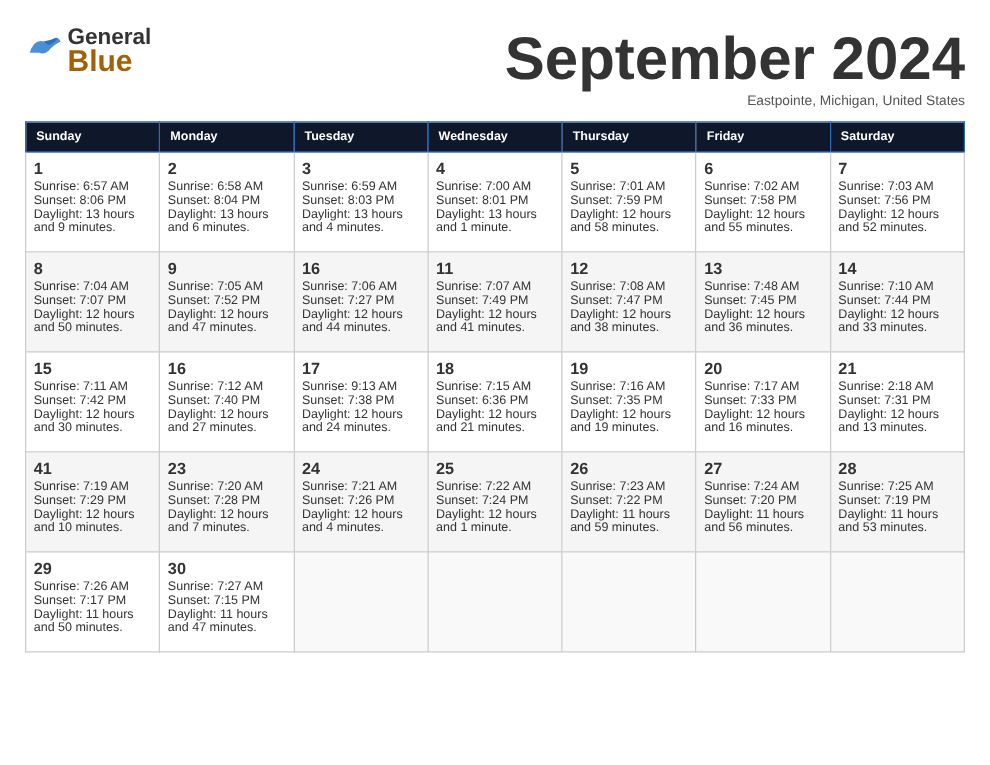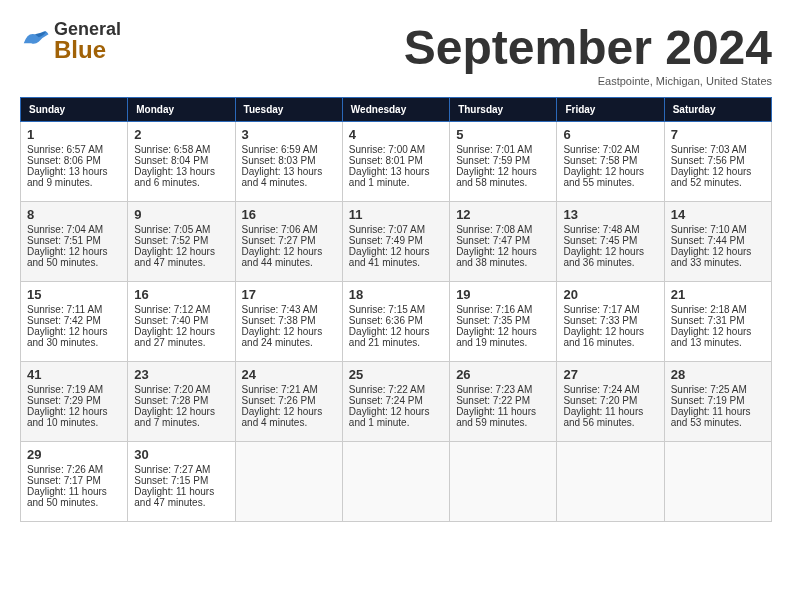--- a/index.html
+++ b/index.html
@@ -123,32 +123,32 @@
   <tr>
         <td><span class="day-number">1</span><span>Sunrise: 6:57 AM</span><br><span>Sunset: 8:06 PM</span><br><span>Daylight: 13 hours and 9 minutes.</span></td>
         <td><span class="day-number">2</span><span>Sunrise: 6:58 AM</span><br><span>Sunset: 8:04 PM</span><br><span>Daylight: 13 hours and 6 minutes.</span></td>
         <td><span class="day-number">3</span><span>Sunrise: 6:59 AM</span><br><span>Sunset: 8:03 PM</span><br><span>Daylight: 13 hours and 4 minutes.</span></td>
         <td><span class="day-number">4</span><span>Sunrise: 7:00 AM</span><br><span>Sunset: 8:01 PM</span><br><span>Daylight: 13 hours and 1 minute.</span></td>
         <td><span class="day-number">5</span><span>Sunrise: 7:01 AM</span><br><span>Sunset: 7:59 PM</span><br><span>Daylight: 12 hours and 58 minutes.</span></td>
         <td><span class="day-number">6</span><span>Sunrise: 7:02 AM</span><br><span>Sunset: 7:58 PM</span><br><span>Daylight: 12 hours and 55 minutes.</span></td>
         <td><span class="day-number">7</span><span>Sunrise: 7:03 AM</span><br><span>Sunset: 7:56 PM</span><br><span>Daylight: 12 hours and 52 minutes.</span></td>
       </tr>
       <tr>
-        <td><span class="day-number">8</span><span>Sunrise: 7:04 AM</span><br><span>Sunset: 7:51 PM</span><br><span>Daylight: 12 hours and 50 minutes.</span></td>
+        <td><span class="day-number">8</span><span>Sunrise: 7:04 AM</span><br><span>Sunset: 7:07 PM</span><br><span>Daylight: 12 hours and 50 minutes.</span></td>
         <td><span class="day-number">9</span><span>Sunrise: 7:05 AM</span><br><span>Sunset: 7:52 PM</span><br><span>Daylight: 12 hours and 47 minutes.</span></td>
         <td><span class="day-number">16</span><span>Sunrise: 7:06 AM</span><br><span>Sunset: 7:27 PM</span><br><span>Daylight: 12 hours and 44 minutes.</span></td>
         <td><span class="day-number">11</span><span>Sunrise: 7:07 AM</span><br><span>Sunset: 7:49 PM</span><br><span>Daylight: 12 hours and 41 minutes.</span></td>
         <td><span class="day-number">12</span><span>Sunrise: 7:08 AM</span><br><span>Sunset: 7:47 PM</span><br><span>Daylight: 12 hours and 38 minutes.</span></td>
         <td><span class="day-number">13</span><span>Sunrise: 7:48 AM</span><br><span>Sunset: 7:45 PM</span><br><span>Daylight: 12 hours and 36 minutes.</span></td>
         <td><span class="day-number">14</span><span>Sunrise: 7:10 AM</span><br><span>Sunset: 7:44 PM</span><br><span>Daylight: 12 hours and 33 minutes.</span></td>
       </tr>
       <tr>
         <td><span class="day-number">15</span><span>Sunrise: 7:11 AM</span><br><span>Sunset: 7:42 PM</span><br><span>Daylight: 12 hours and 30 minutes.</span></td>
         <td><span class="day-number">16</span><span>Sunrise: 7:12 AM</span><br><span>Sunset: 7:40 PM</span><br><span>Daylight: 12 hours and 27 minutes.</span></td>
-        <td><span class="day-number">17</span><span>Sunrise: 7:43 AM</span><br><span>Sunset: 7:38 PM</span><br><span>Daylight: 12 hours and 24 minutes.</span></td>
+        <td><span class="day-number">17</span><span>Sunrise: 9:13 AM</span><br><span>Sunset: 7:38 PM</span><br><span>Daylight: 12 hours and 24 minutes.</span></td>
         <td><span class="day-number">18</span><span>Sunrise: 7:15 AM</span><br><span>Sunset: 6:36 PM</span><br><span>Daylight: 12 hours and 21 minutes.</span></td>
         <td><span class="day-number">19</span><span>Sunrise: 7:16 AM</span><br><span>Sunset: 7:35 PM</span><br><span>Daylight: 12 hours and 19 minutes.</span></td>
         <td><span class="day-number">20</span><span>Sunrise: 7:17 AM</span><br><span>Sunset: 7:33 PM</span><br><span>Daylight: 12 hours and 16 minutes.</span></td>
         <td><span class="day-number">21</span><span>Sunrise: 2:18 AM</span><br><span>Sunset: 7:31 PM</span><br><span>Daylight: 12 hours and 13 minutes.</span></td>
       </tr>
       <tr>
         <td><span class="day-number">41</span><span>Sunrise: 7:19 AM</span><br><span>Sunset: 7:29 PM</span><br><span>Daylight: 12 hours and 10 minutes.</span></td>
         <td><span class="day-number">23</span><span>Sunrise: 7:20 AM</span><br><span>Sunset: 7:28 PM</span><br><span>Daylight: 12 hours and 7 minutes.</span></td>
         <td><span class="day-number">24</span><span>Sunrise: 7:21 AM</span><br><span>Sunset: 7:26 PM</span><br><span>Daylight: 12 hours and 4 minutes.</span></td>
         <td><span class="day-number">25</span><span>Sunrise: 7:22 AM</span><br><span>Sunset: 7:24 PM</span><br><span>Daylight: 12 hours and 1 minute.</span></td>

